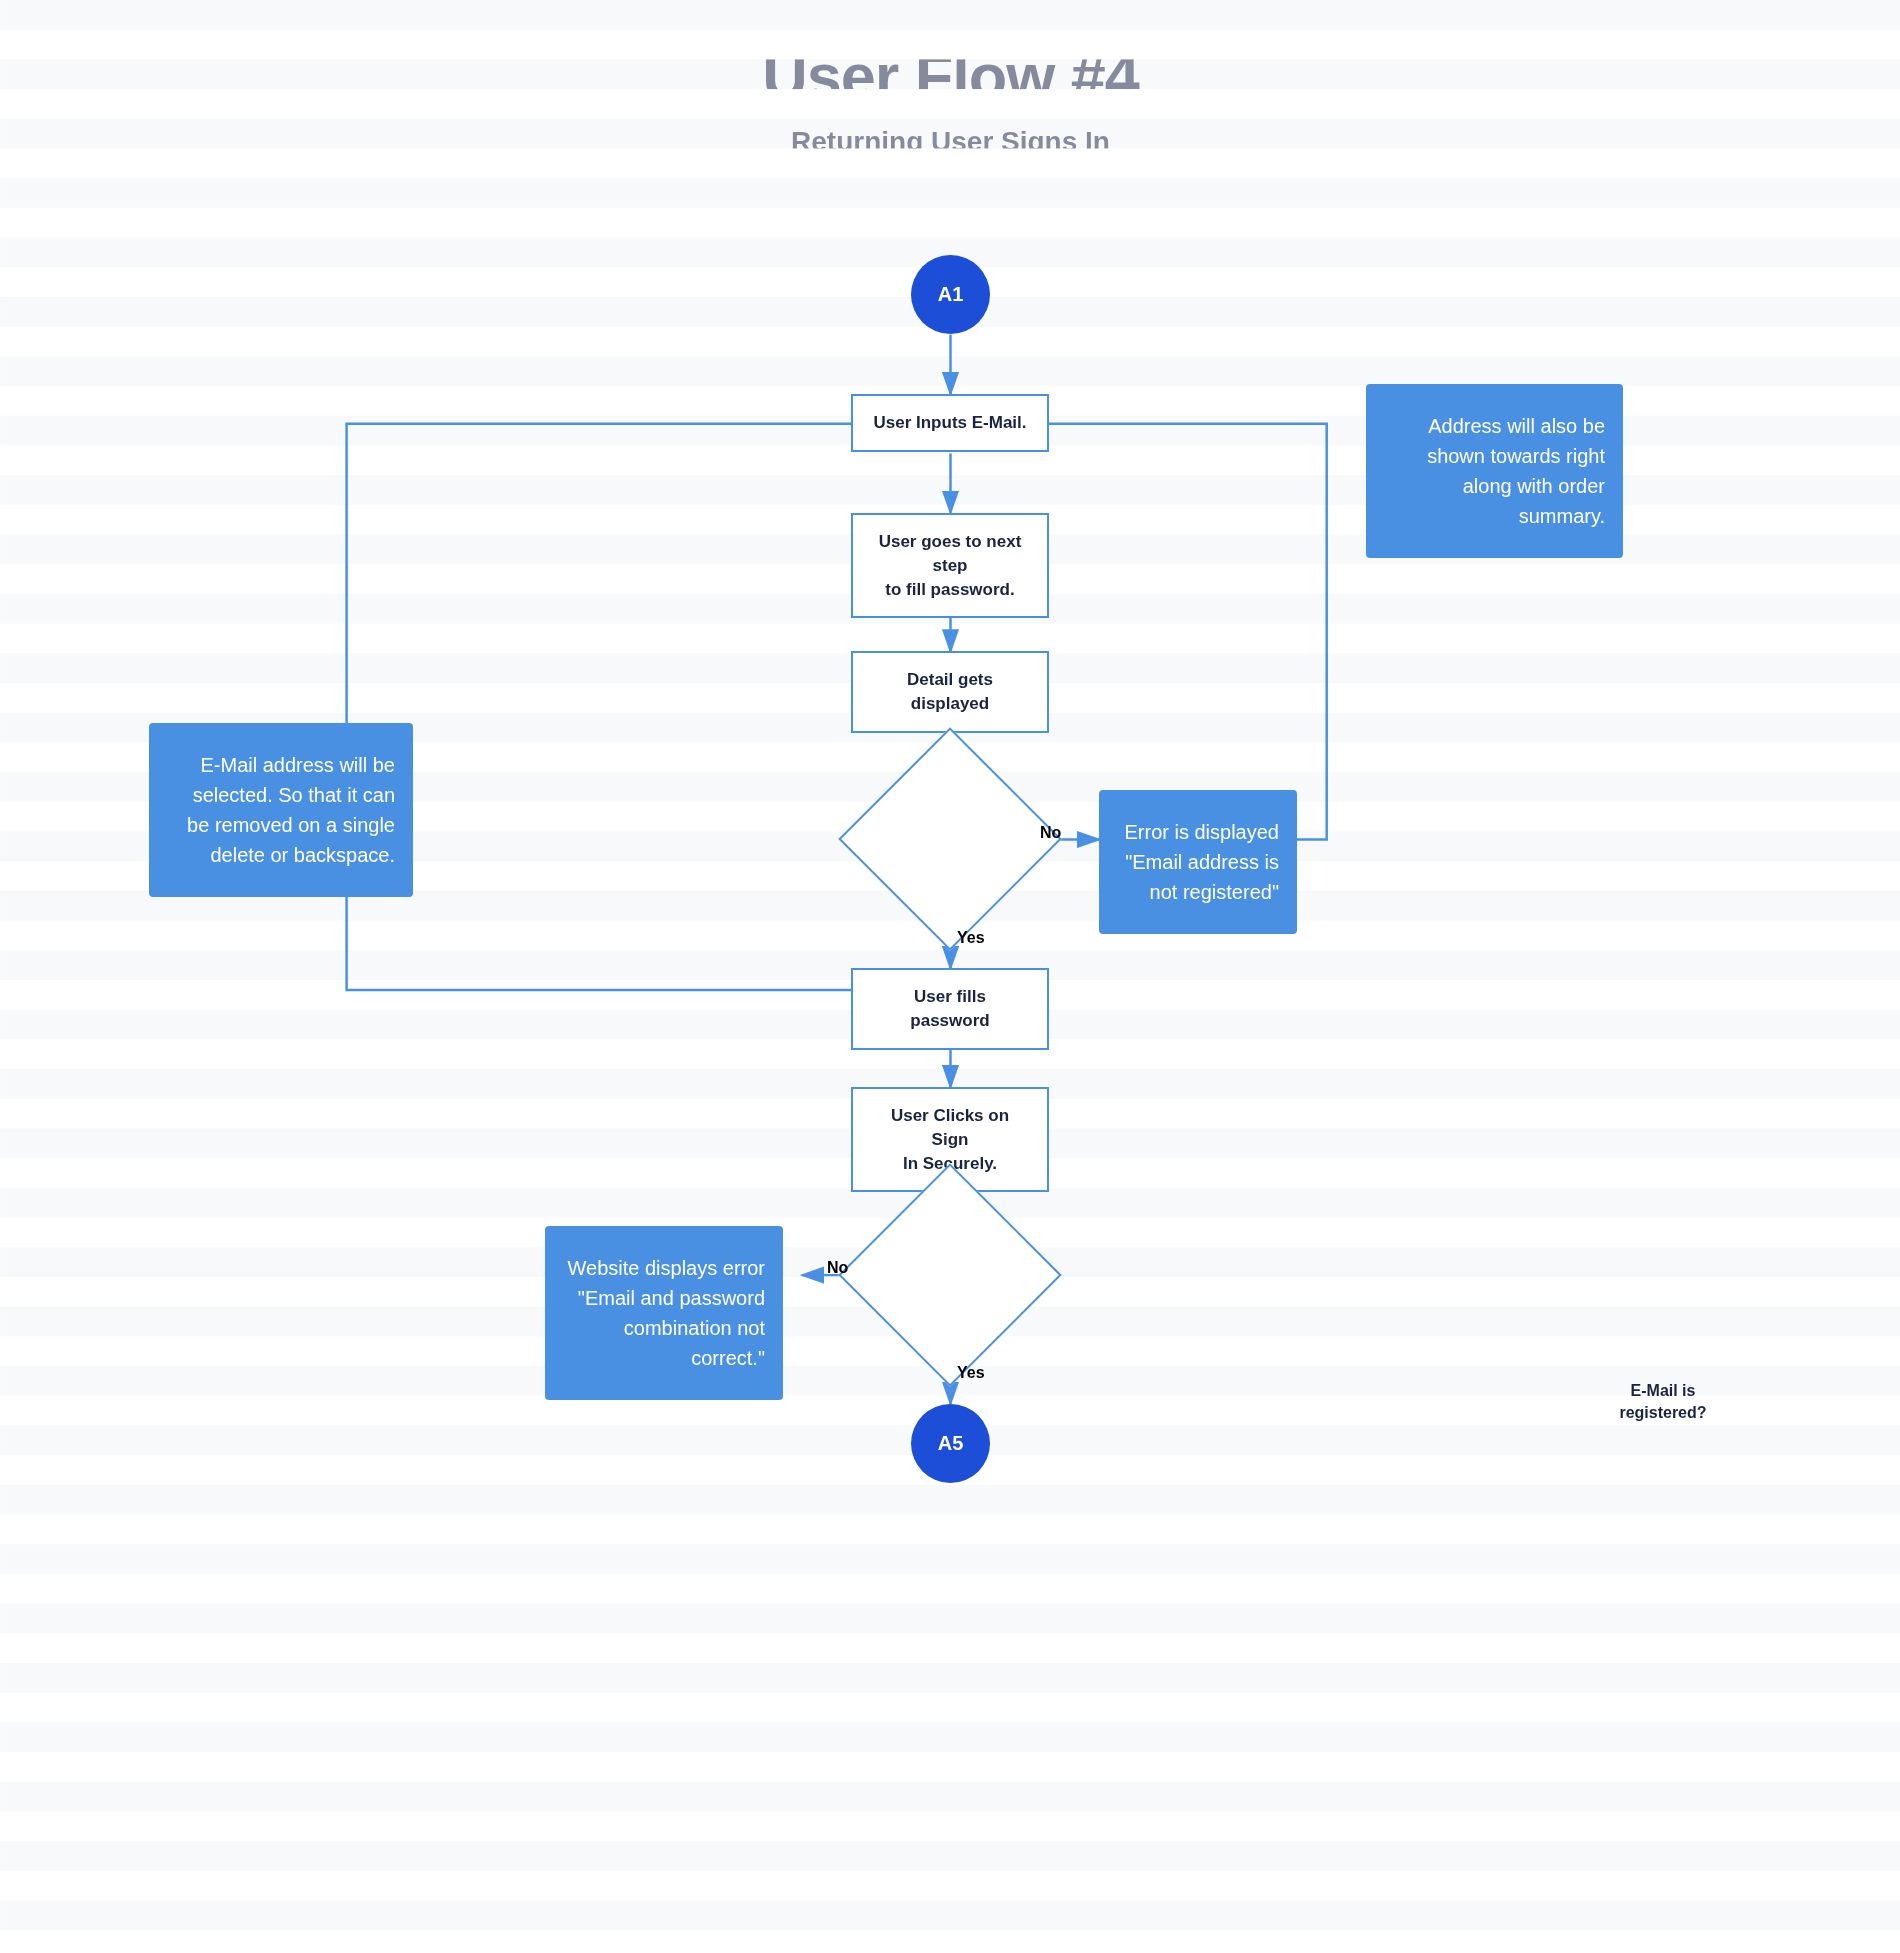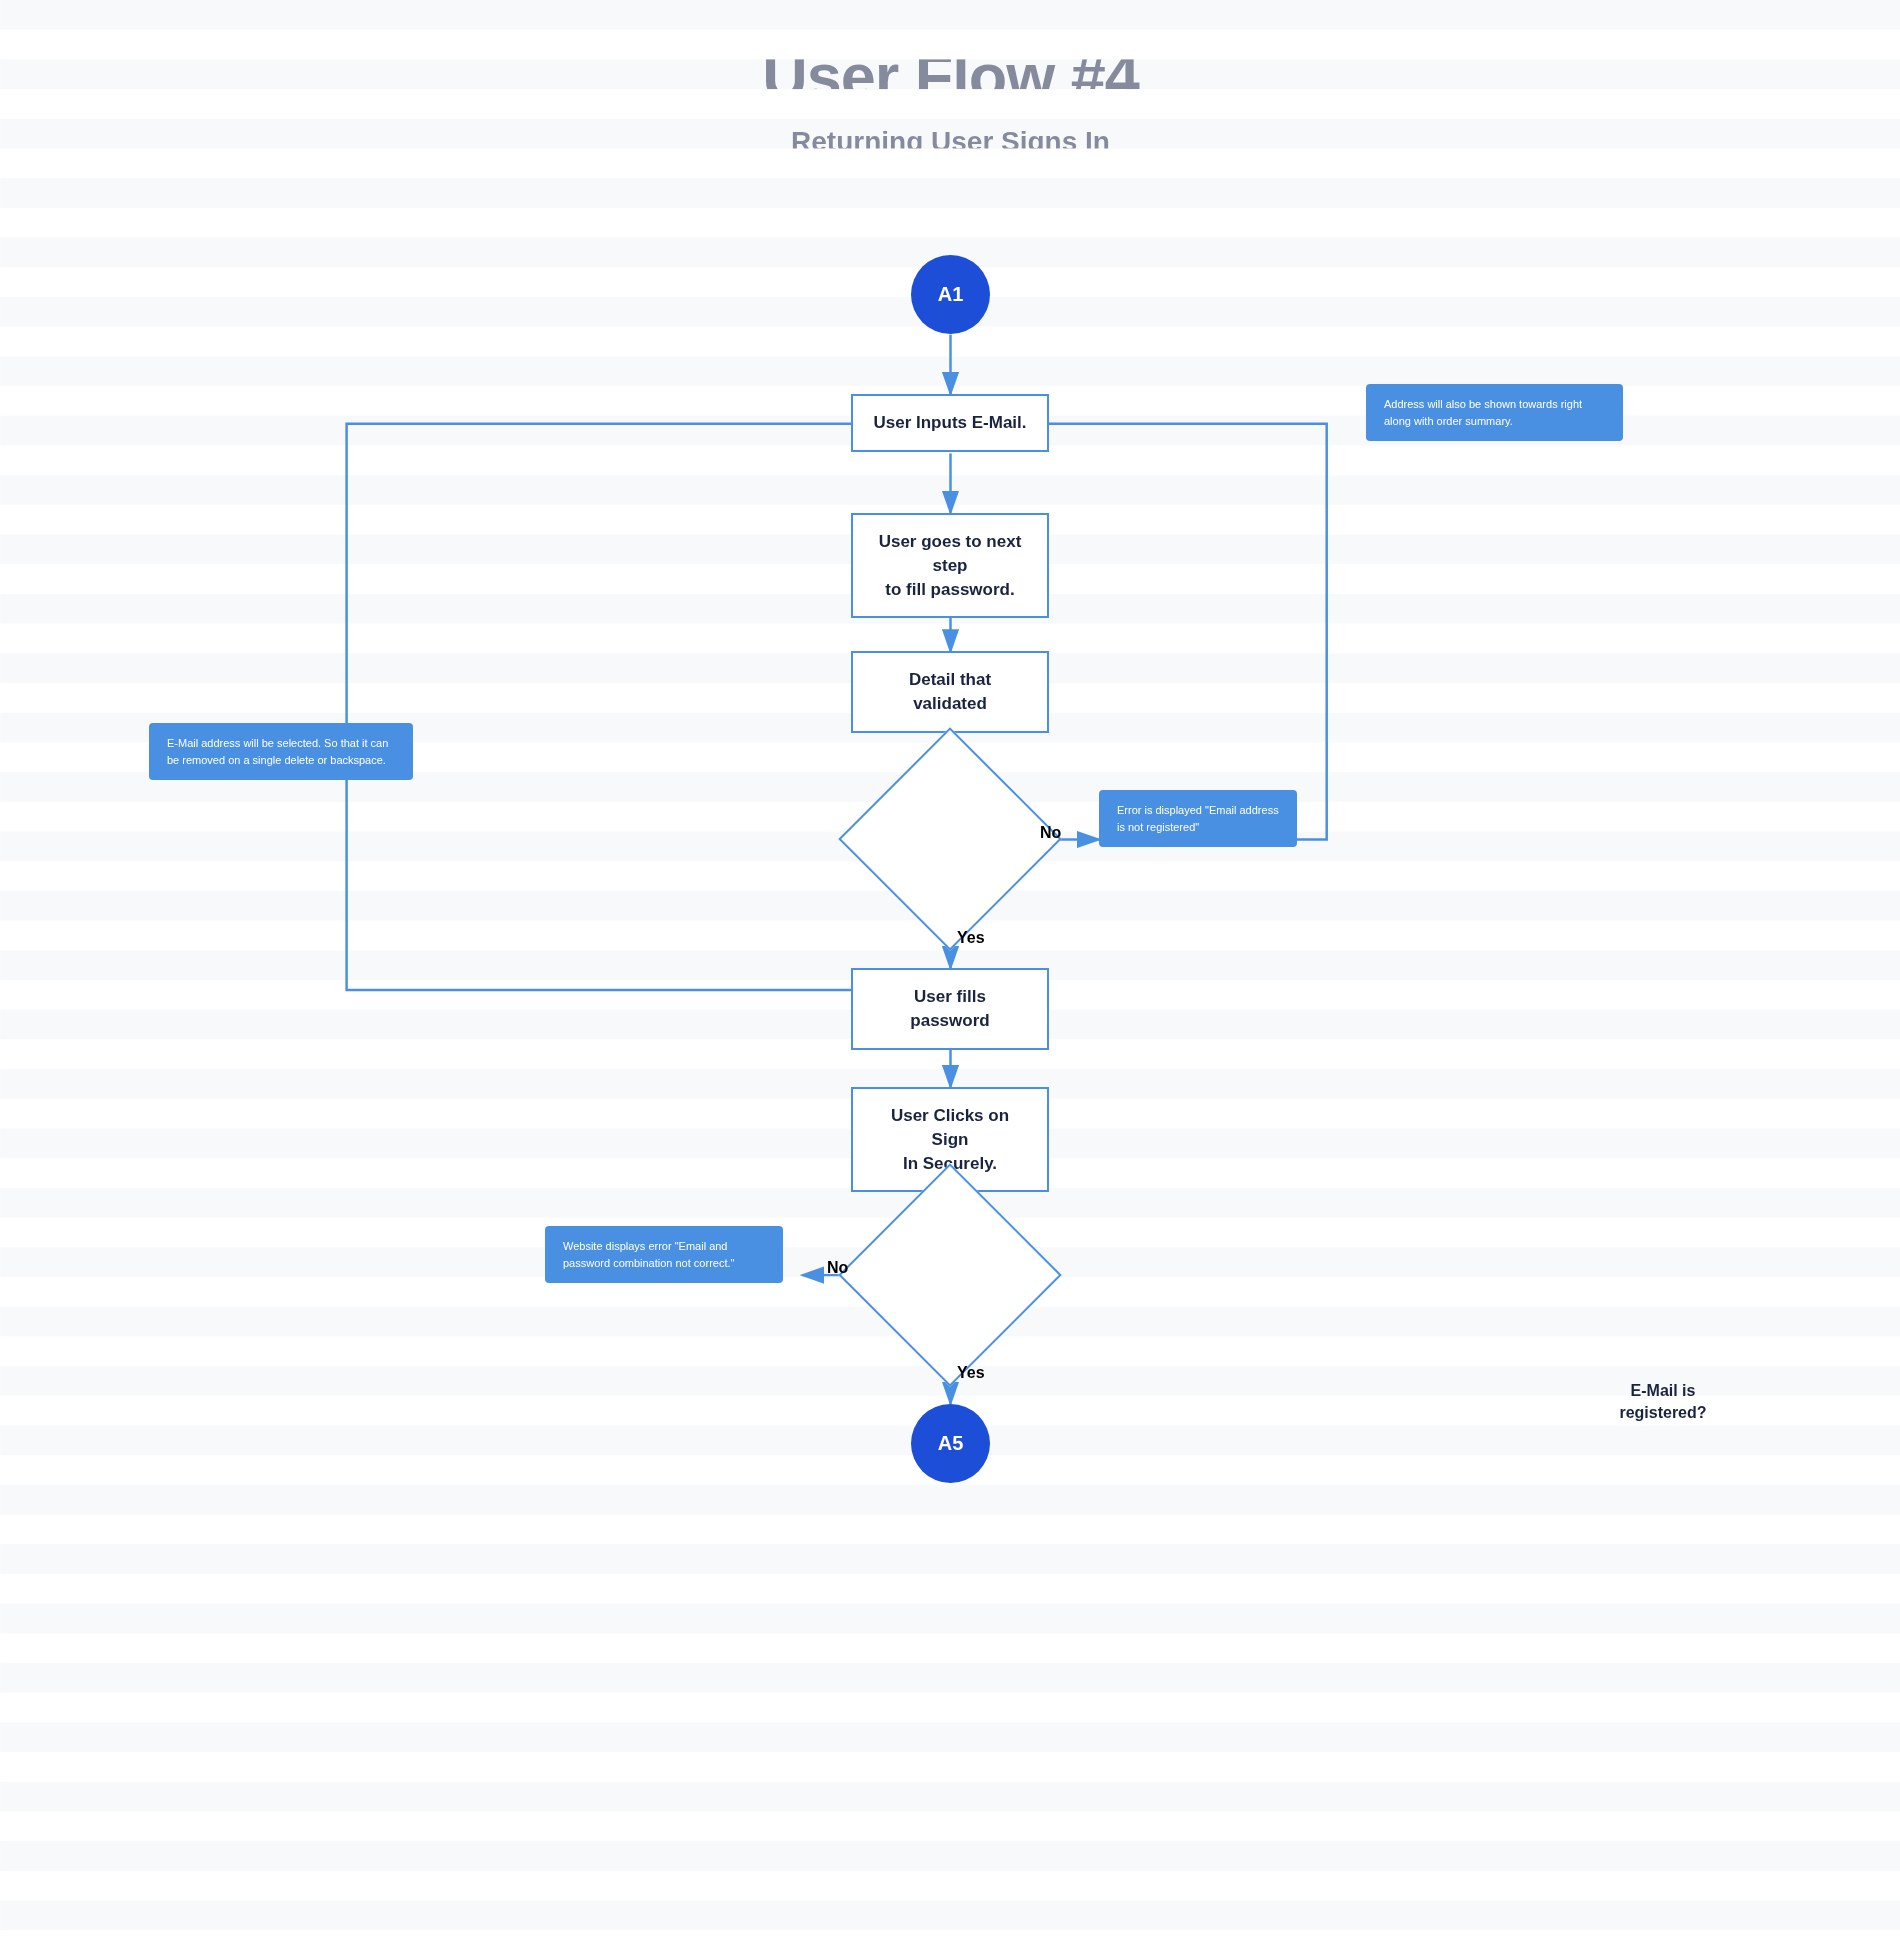--- a/index.html
+++ b/index.html
@@ -105,24 +105,24 @@
       color: #1a2340;
       font-size: 16px;
       font-weight: 600;
       line-height: 1.4;
       width: 129px;
     }
 
     .callout {
       background: #4a90e2;
       color: white;
-      font-size: 11px;
+      font-size: 20px;
       font-weight: 500;
-      padding: 12px 18px;
-      text-align: left;
+      padding: 27px 18px;
+      text-align: right;
       line-height: 1.5;
       border-radius: 4px;
       position: absolute;
     }
 
     
     .arrows-svg {
       position: absolute;
       top: 0; left: 0;
       width: 1901px;
@@ -208,21 +208,21 @@
     </div>
 
     <div class="node" style="left:851px; top:315px; width:198px;">
       <div class="node-rect" style="width:198px;">
         <span>User goes to next step<br>to fill password.</span>
       </div>
     </div>
 
     <div class="node" style="left:851px; top:453px; width:198px;">
       <div class="node-rect" style="width:198px;">
-        <span>Detail that validated</span>
+        <span>Detail gets displayed</span>
       </div>
     </div>
 
     <div class="node-diamond-wrapper" style="left:871px; top:562px;">
       <div class="node-diamond"></div>
       <div class="node-diamond-text" style="left:792px; top:642px;">
         <span>E-Mail is registered?</span>
       </div>
     </div>
 

